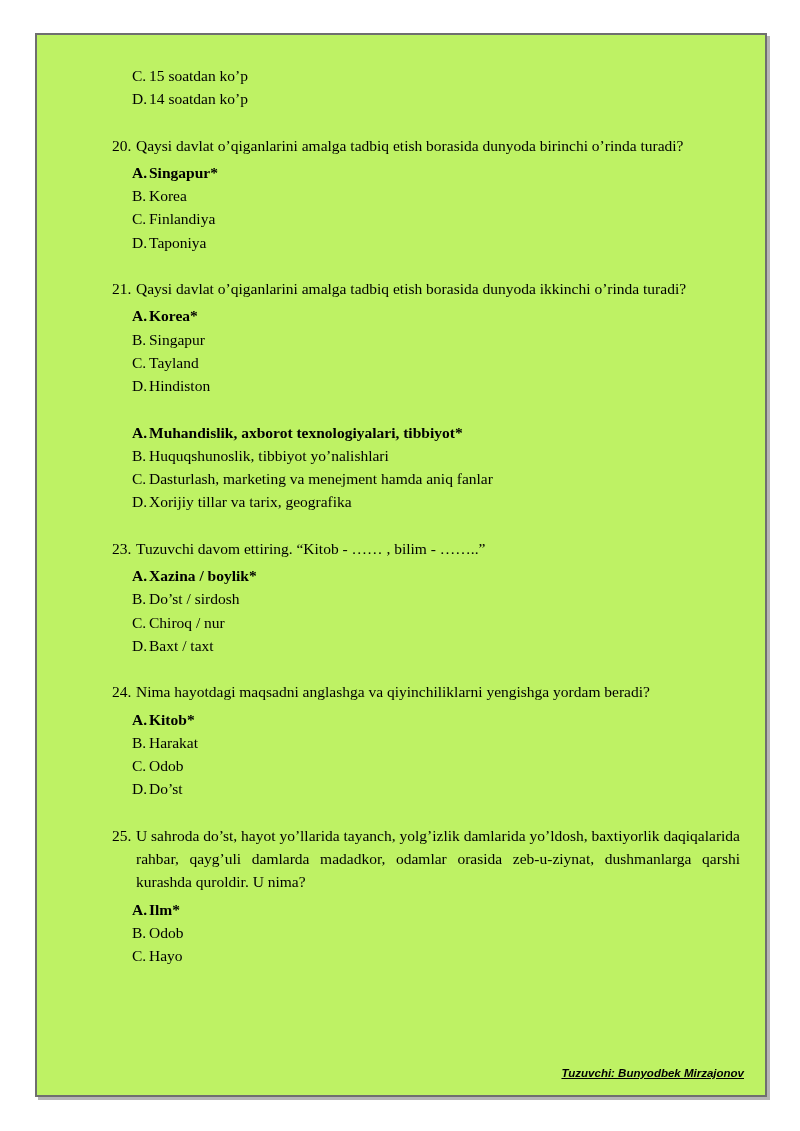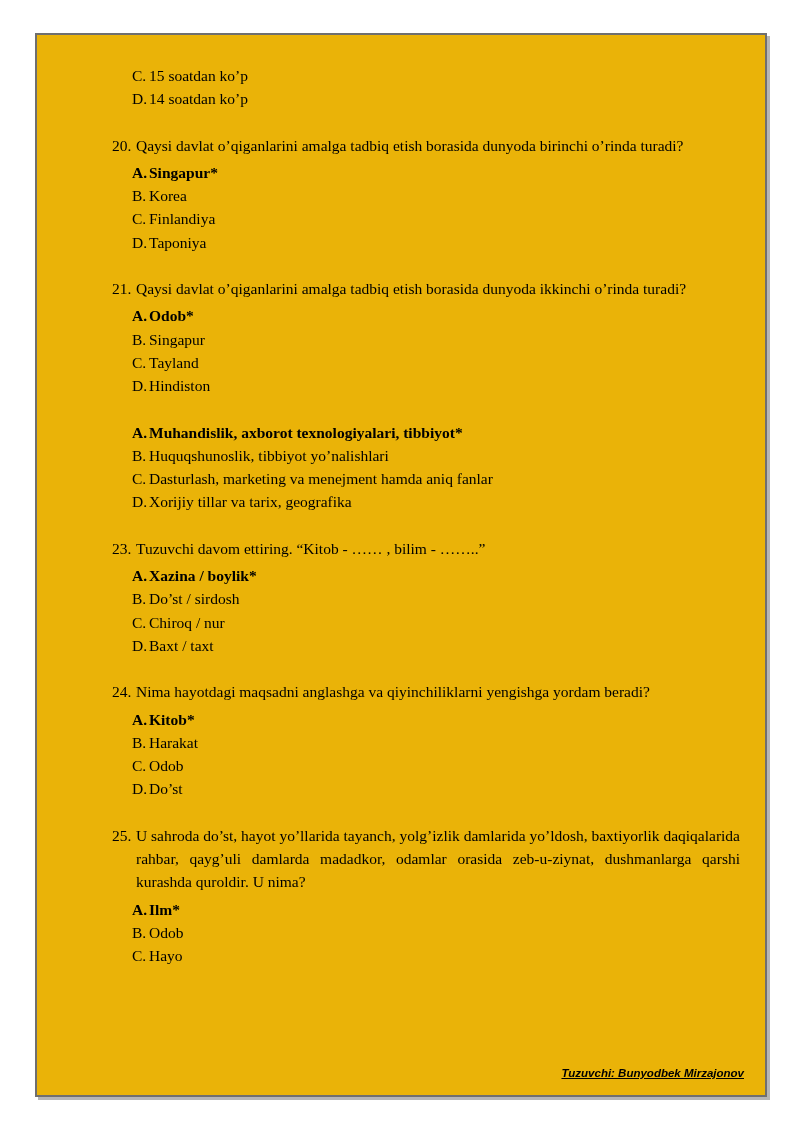--- a/index.html
+++ b/index.html
@@ -17,21 +17,21 @@
   }
 
   
   #page-sheet {
     position: absolute;
     left: 35px;
     top: 33px;
     width: 732px;
     height: 1064px;
     box-sizing: border-box;
-    background: #eab308;
+    background: #bef264;
     border: 2px solid #6f6f6f;
     box-shadow: 3px 3px 0 0 rgba(90,90,90,0.45);
   }
 
   #content {
     position: absolute;
     left: 71px;     
     top: 29px;      
     width: 636px;   
   }
@@ -125,21 +125,21 @@
           <div class="opt-line"><span class="opt-letter">C. </span><span class="opt-text">Finlandiya</span></div>
           <div class="opt-line"><span class="opt-letter">D. </span><span class="opt-text">Taponiya</span></div>
         </div>
       </div>
       <div class="q-group">
         <div class="q-block">
           <span class="q-num">21.</span>
           <span class="q-text">Qaysi davlat o’qiganlarini amalga tadbiq etish borasida dunyoda ikkinchi o’rinda turadi?</span>
         </div>
         <div class="options">
-          <div class="opt-line correct"><span class="opt-letter">A. </span><span class="opt-text">Odob*</span></div>
+          <div class="opt-line correct"><span class="opt-letter">A. </span><span class="opt-text">Korea*</span></div>
           <div class="opt-line"><span class="opt-letter">B. </span><span class="opt-text">Singapur</span></div>
           <div class="opt-line"><span class="opt-letter">C. </span><span class="opt-text">Tayland</span></div>
           <div class="opt-line"><span class="opt-letter">D. </span><span class="opt-text">Hindiston</span></div>
         </div>
       </div>
       <div class="q-group">
         <div class="options">
           <div class="opt-line correct"><span class="opt-letter">A. </span><span class="opt-text">Muhandislik, axborot texnologiyalari, tibbiyot*</span></div>
           <div class="opt-line"><span class="opt-letter">B. </span><span class="opt-text">Huquqshunoslik, tibbiyot yo’nalishlari</span></div>
           <div class="opt-line"><span class="opt-letter">C. </span><span class="opt-text">Dasturlash, marketing va menejment hamda aniq fanlar</span></div>

